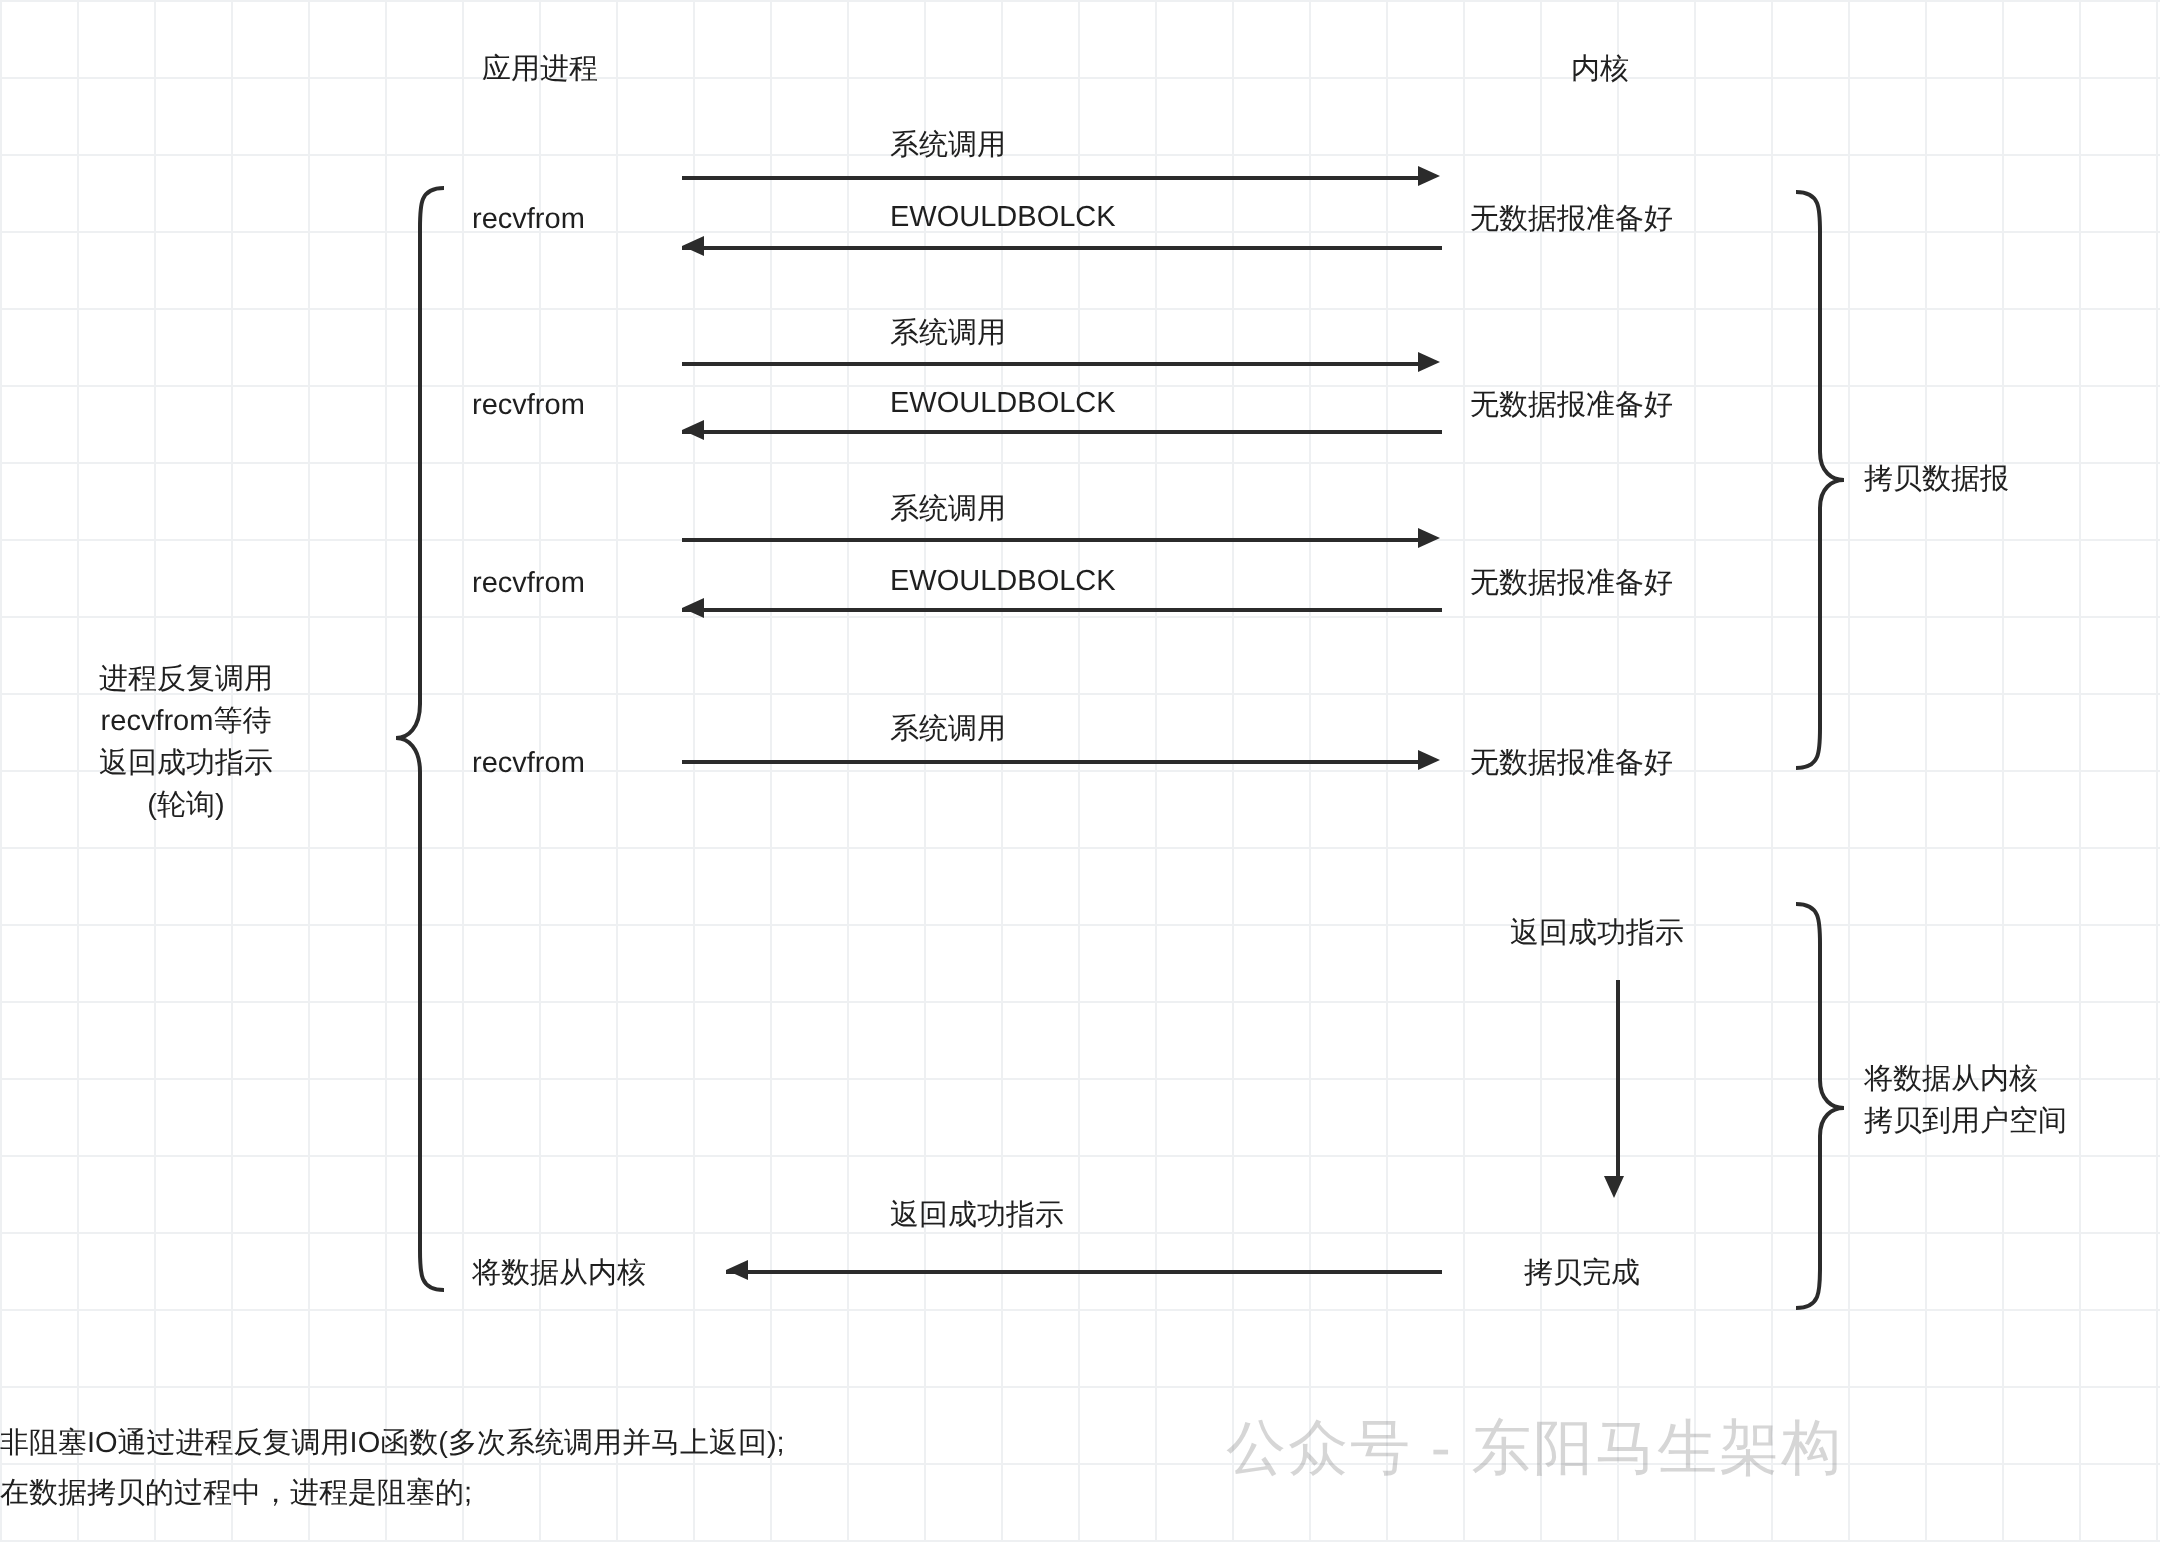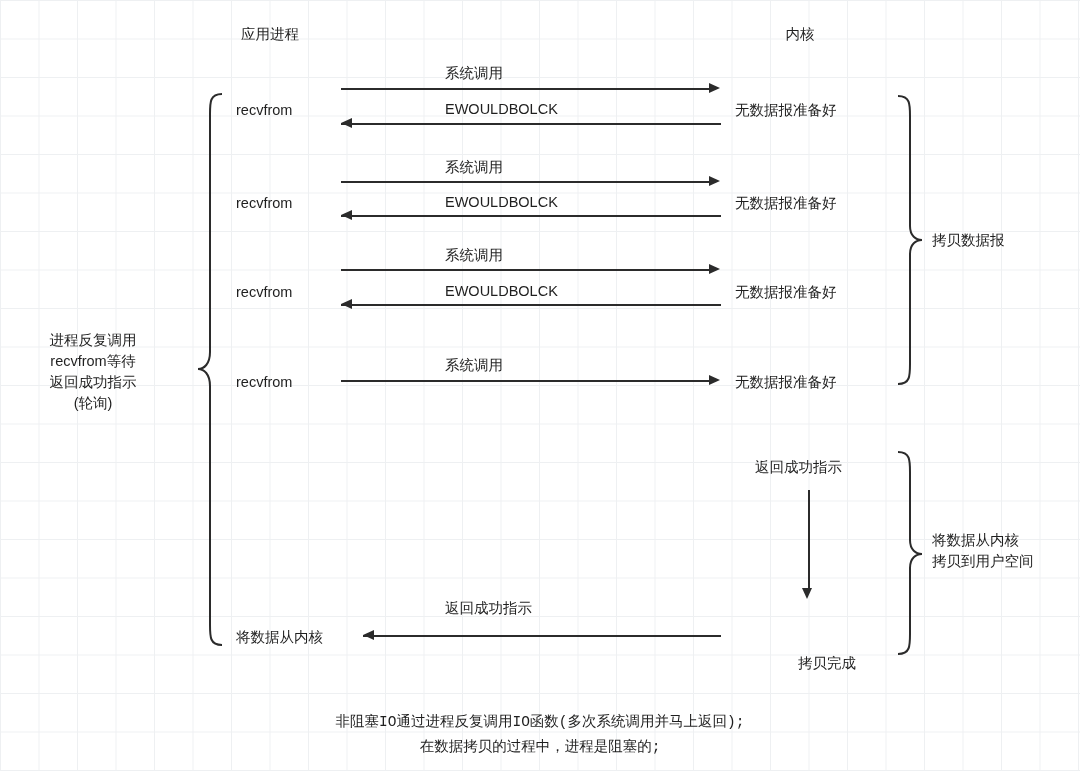--- a/index.html
+++ b/index.html
@@ -65,26 +65,25 @@
     border-right: 5.5px solid transparent;
     border-top: 11px solid #2b2b2b;
   }
   .brace {
     position: absolute;
   }
   .brace svg { display: block; }
   .footnote {
     position: absolute;
     width: 100%;
-    text-align: center;
+    text-align: left;
     font-size: 14.5px;
     line-height: 1.7;
     color: #1f1f1f;
     white-space: pre-line;
-    font-family: Liberation Mono, monospace;
   }
   .watermark {
     position: absolute;
     font-size: 30px;
     color: rgba(120,120,120,0.30);
     white-space: pre;
     letter-spacing: 1px;
     font-family: "Liberation Sans", sans-serif;
   }
 </style>
@@ -150,32 +149,33 @@
   <div class="brace" style="left:896px; top:94px;">
     <svg width="28" height="292" viewBox="0 0 28 292">
       <path d="M2 2 C14 2 14 10 14 22 L14 132 C14 142 20 146 26 146 C20 146 14 150 14 160 L14 270 C14 282 14 290 2 290" fill="none" stroke="#2b2b2b" stroke-width="2"></path>
     </svg>
   </div>
   <div class="lbl" style="left:932px; top:230px;">拷贝数据报</div>
 
   <div class="lbl" style="left:755px; top:457px;">返回成功指示</div>
   <div class="vline" style="left:808px; top:490px; height:100px;"></div>
   <div class="arrow-head-down" style="left:802px; top:588px;"></div>
-  <div class="lbl" style="left:798px; top:627px;margin-top:26px;">拷贝完成</div>
+  <div class="lbl" style="left:762px; top:627px;">拷贝完成</div>
 
   <div class="brace" style="left:896px; top:450px;">
     <svg width="28" height="206" viewBox="0 0 28 206">
       <path d="M2 2 C14 2 14 10 14 22 L14 90 C14 100 20 104 26 104 C20 104 14 108 14 118 L14 184 C14 196 14 204 2 204" fill="none" stroke="#2b2b2b" stroke-width="2"></path>
     </svg>
   </div>
   <div class="lbl" style="left:932px; top:530px;">将数据从内核
 拷贝到用户空间</div>
 
   <div class="lbl center" style="left:445px; top:598px; width:180px;">返回成功指示</div>
   <div class="arrow-line" style="left:363px; top:635px; width:358px;"></div>
   <div class="arrow-head-left" style="left:363px; top:630px;"></div>
   <div class="lbl" style="left:236px; top:627px;">将数据从内核</div>
 
+  <div class="watermark" style="left:613px; top:704px;">公众号 - 东阳马生架构</div>
 
   <div class="footnote" style="left:0; top:710px;">非阻塞IO通过进程反复调用IO函数(多次系统调用并马上返回);
 在数据拷贝的过程中，进程是阻塞的;</div>
 
 </div>
 
 </body></html>

